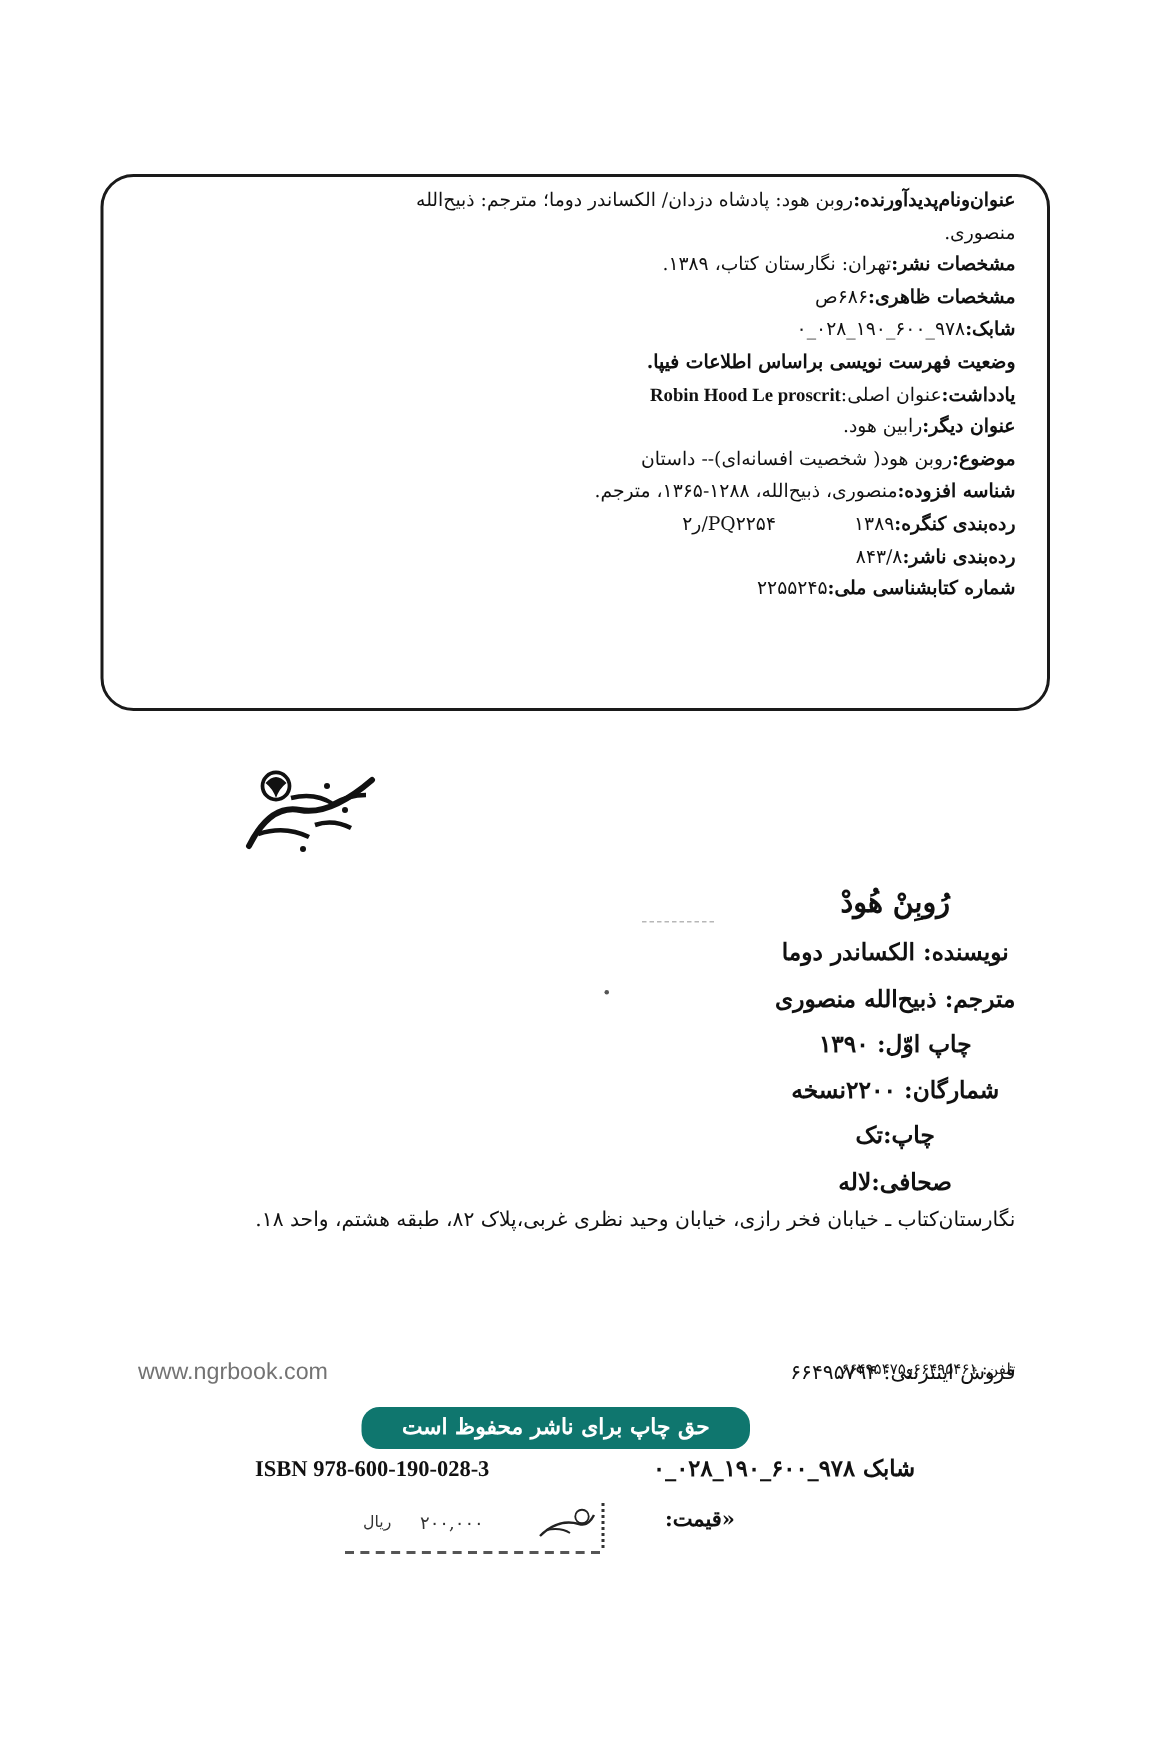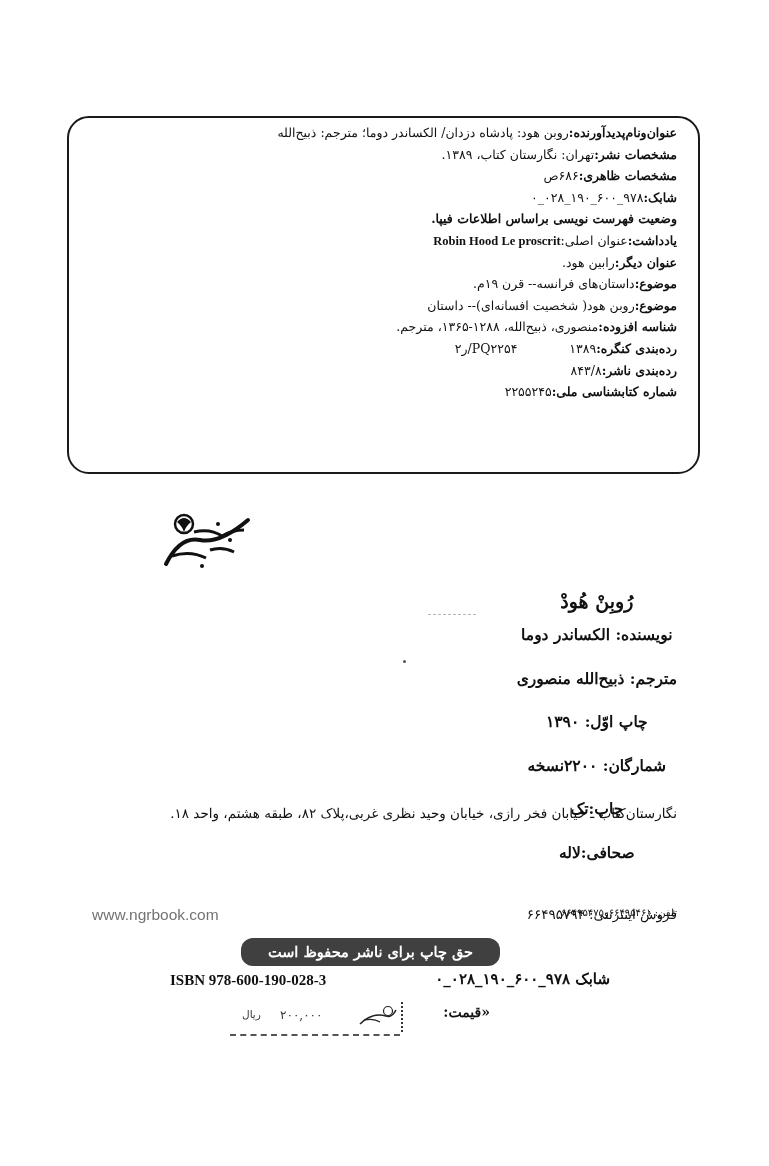--- a/index.html
+++ b/index.html
@@ -28,37 +28,37 @@
     
     .logo {
       position: absolute; left: 160px; top: 506px; width: 92px; height: 66px;
     }
 
     
     .colophon {
       position: absolute; right: 92px; top: 590px; direction: rtl; text-align: center;
     }
     .title { font-size: 19px; font-weight: bold; height: 28px; }
-    .col-line { font-size: 15.5px; font-weight: bold; height: 30.5px; line-height: 30px; white-space: nowrap; margin-top: 13px; }
+    .col-line { font-size: 15.5px; font-weight: bold; height: 30.5px; line-height: 30px; white-space: nowrap; }
     .col-line.first { margin-top: 2px; }
 
     .address {
       position: absolute; right: 92px; top: 796px; width: 610px;
       direction: rtl; text-align: right; font-size: 13.5px; line-height: 34px;
     }
     .phone { position: absolute; right: 92px; top: 874px; direction: rtl; font-size: 10px; margin-top: 33px; }
     .online { position: absolute; right: 92px; top: 906px; direction: rtl; font-size: 13.5px; }
     .website {
       position: absolute; left: 92px; top: 906px;
       font-family: "Liberation Sans", sans-serif; font-size: 15.5px; color: #737373;
     }
 
     .copyright {
       position: absolute; left: 241px; top: 938px; width: 259px; height: 28px;
-      background: #404040; color: #fff; border-radius: 12px;
+      background: #0f766e; color: #fff; border-radius: 12px;
       direction: rtl; text-align: center; font-size: 14.5px; font-weight: bold; line-height: 28px;
     }
 
     .isbn-row {
       position: absolute; left: 170px; top: 970px; width: 440px; height: 24px;
       font-size: 15px; font-weight: bold; white-space: nowrap;
     }
     .isbn-latin { position: absolute; left: 0; top: 2px; font-family: "Liberation Serif", serif; }
     .isbn-fa { position: absolute; right: 0; top: 0; direction: rtl; }
 
@@ -84,39 +84,39 @@
 <body>
 
 <div class="page">
 
   <div class="cip-box"></div>
   <div class="cip-lines">
     <div class="cip-line">
       <span class="lbl">عنوان‌ونام‌پدیدآورنده:</span><span>روبن هود: پادشاه دزدان/ الکساندر دوما؛ مترجم: ذبیح‌الله</span>
     </div>
     <div class="cip-line">
+      <span>منصوری.</span>
+    </div>
+    <div class="cip-line">
       <span class="lbl">مشخصات نشر:</span><span>تهران: نگارستان کتاب، ۱۳۸۹.</span>
     </div>
     <div class="cip-line">
       <span class="lbl">مشخصات ظاهری:</span><span>۶۸۶ص</span>
     </div>
     <div class="cip-line">
       <span class="lbl">شابک:</span><span>۹۷۸_۶۰۰_۱۹۰_۰۲۸_۰</span>
     </div>
     <div class="cip-line">
       <span class="lbl">وضعیت فهرست نویسی براساس اطلاعات فیپا.</span>
     </div>
     <div class="cip-line">
       <span class="lbl">یادداشت:</span><span>عنوان اصلی:</span><span class="latin">Robin Hood Le proscrit</span>
     </div>
     <div class="cip-line">
       <span class="lbl">عنوان دیگر:</span><span>رابین هود.</span>
-    </div>
-    <div class="cip-line">
-      <span class="lbl">موضوع:</span><span>داستان‌های فرانسه-- قرن ۱۹م.</span>
     </div>
     <div class="cip-line">
       <span class="lbl">موضوع:</span><span>روبن هود( شخصیت افسانه‌ای)-- داستان</span>
     </div>
     <div class="cip-line">
       <span class="lbl">شناسه افزوده:</span><span>منصوری، ذبیح‌الله، ۱۲۸۸-۱۳۶۵، مترجم.</span>
     </div>
     <div class="cip-line">
       <span class="lbl">رده‌بندی کنگره:</span><span>۱۳۸۹</span><span class="gap"></span><span>PQ۲۲۵۴/ر۲</span>
     </div>

